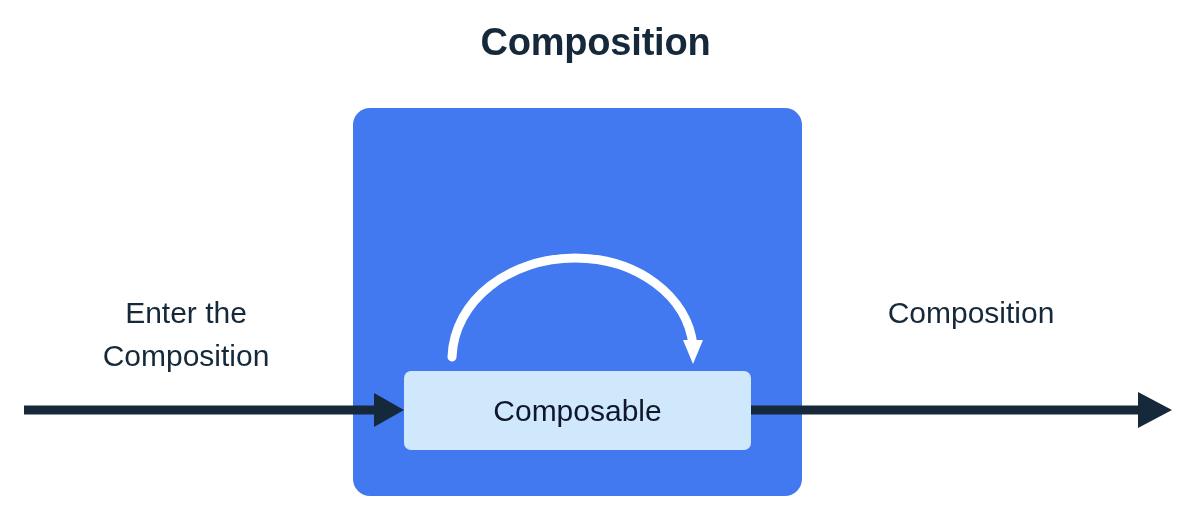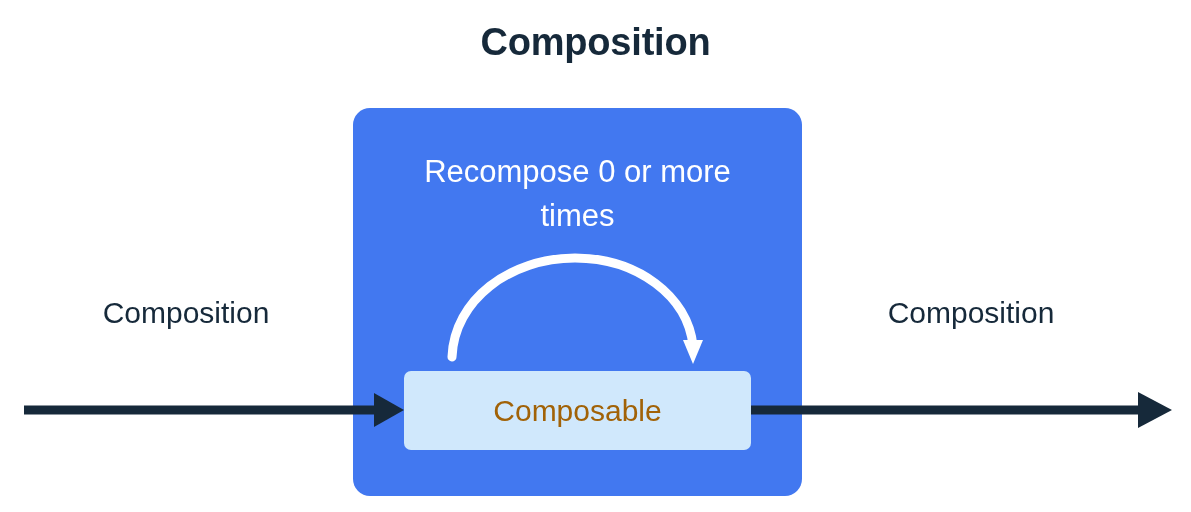--- a/index.html
+++ b/index.html
@@ -73,21 +73,21 @@
     width: 347px;
     height: 79px;
     background: #d0e8fc;
     border-radius: 7px;
     display: flex;
     align-items: center;
     justify-content: center;
   }
   #composable-label {
     font-size: 30px;
-    color: #a16207;
+    color: #0f172a;
     line-height: 34px;
   }
 
   
   #flow-arrows {
     position: absolute;
     left: 0;
     top: 0;
     width: 1191px;
     height: 512px;
@@ -115,21 +115,20 @@
 </style>
 </head>
 <body>
 
 <div id="canvas">
 
   <div id="diagram-title">Composition</div>
 
   <div id="composition-box"></div>
 
-  <div id="recompose-label">Recompose 0 or more times</div>
 
   <svg id="recompose-arrow" viewBox="0 0 290 140">
     <path d="M 22 117 C 24 60, 80 18, 145 18 C 207 18, 258 56, 263 106" fill="none" stroke="#ffffff" stroke-width="9" stroke-linecap="round"></path>
     <path d="M 263 124 L 253 100 L 273 100 Z" fill="#ffffff"></path>
   </svg>
 
   <div id="composable-box">
     <span id="composable-label">Composable</span>
   </div>
 
@@ -140,20 +139,21 @@
       <path d="M 404 410 L 374 393 L 374 427 Z" fill="#16293a"></path>
     </g>
 
     <g>
       <line x1="751" y1="410" x2="1145" y2="410" stroke="#16293a" stroke-width="9"></line>
       <path d="M 1172 410 L 1138 392 L 1138 428 Z" fill="#16293a"></path>
     </g>
   </svg>
 
   <div class="edge-label" id="enter-label">
+    <div>Enter the</div>
     <div>Composition</div>
   </div>
 
   <div class="edge-label" id="leave-label">
     <div>Composition</div>
   </div>
 
 </div>
 
 </body></html>

